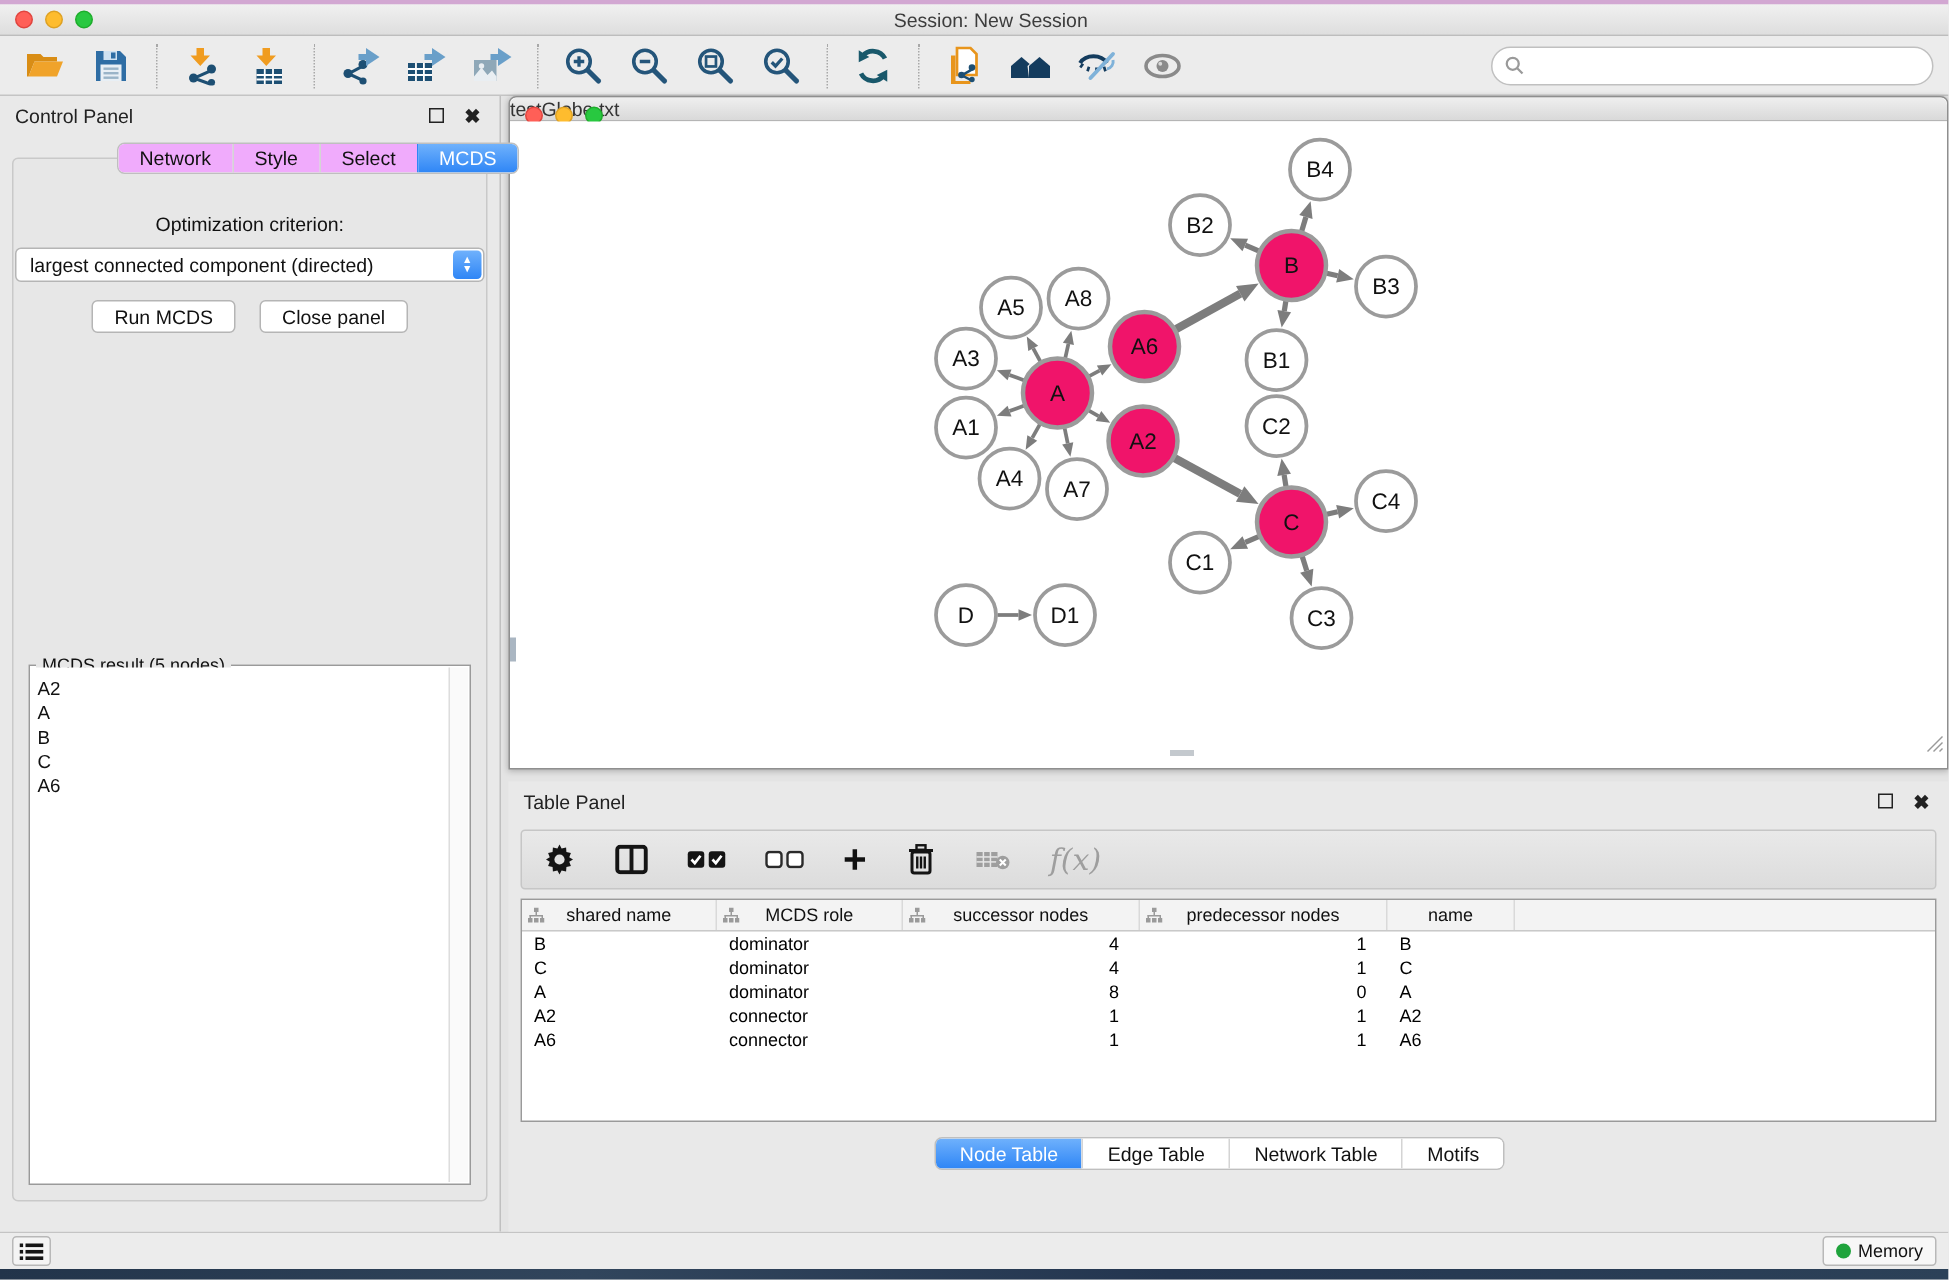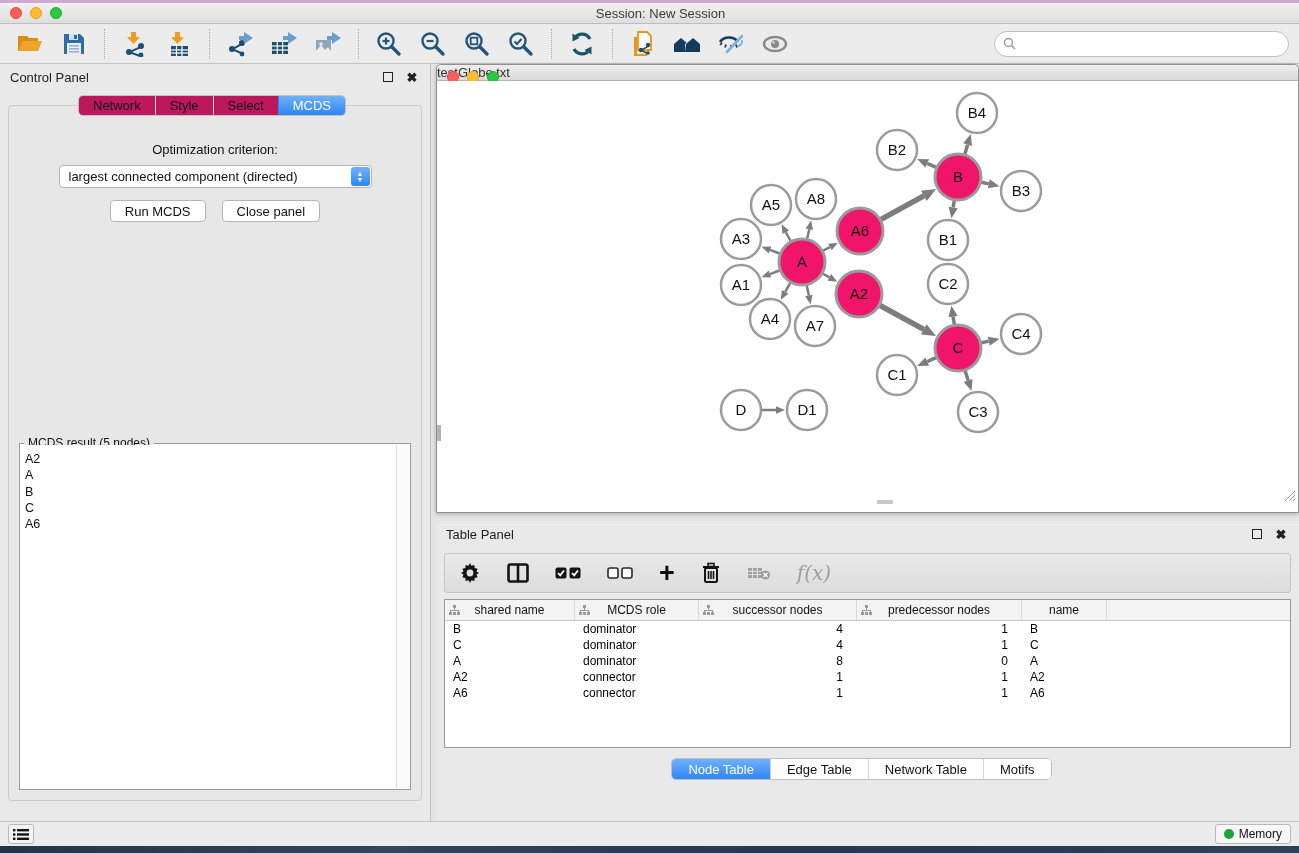--- a/index.html
+++ b/index.html
@@ -24,38 +24,38 @@
     justify-content:center; border-radius:4px; cursor:default; }
   .tb-sep { width:1px; height:30px; border-left:1px dotted #a8a8a8; margin:0 6px; }
   .tb-spacer { flex:1; }
   .searchbox { width:295px; height:26px; background:#fff; border:1px solid #c0c0c0;
     border-radius:13px; display:flex; align-items:center; padding:0 8px; gap:5px; }
   .searchbox input { border:none; outline:none; flex:1; font-size:12px;
     font-family:"Liberation Sans",sans-serif; background:transparent; }
 
   
   .main { display:flex; height:757px; }
-  .left-panel { width:431px; background:#e9e9e9; border-right:1px solid #c0c0c0;
+  .left-panel { width:334px; background:#e9e9e9; border-right:1px solid #c0c0c0;
     position:relative; }
   .right-area { flex:1; position:relative; background:#e4e4e4; }
 
   
   .panel-head { height:26px; display:flex; align-items:center; padding:0 10px;
     font-size:13px; color:#222; }
   .panel-head .flex1{flex:1;}
   .mini-btn { width:16px; height:16px; display:flex; align-items:center;
     justify-content:center; font-size:11px; color:#222; margin-left:8px; }
   .float-square { width:10px; height:10px; border:1.5px solid #222; }
   .close-x { font-size:13px; font-weight:bold; }
 
   .seg-tabs { position:absolute; left:78px; top:31px; display:flex; z-index:3;
     border:1px solid #bfbfbf; border-radius:5px; overflow:hidden; background:#fff;
     height:21px; }
   .seg-tab { padding:0 14px; font-size:13px; color:#111; display:flex;
-    align-items:center; background:#be185d; border-left:1px solid #d4d4d4; }
+    align-items:center; background:#f0abfc; border-left:1px solid #d4d4d4; }
   .seg-tab:first-child{border-left:none;}
   .seg-tab.active { background:linear-gradient(#6fb1fc,#2f86f6); color:#fff;
     border-left-color:#2f86f6; }
 
   .cp-body { position:absolute; left:8px; right:8px; top:41px; bottom:20px;
     background:#e7e7e7; border:1px solid #c9c9c9; border-radius:4px; }
   .opt-label { text-align:center; font-size:13px; color:#111; margin-top:36px; }
   .opt-select { margin:8px auto 0; width:313px; height:23px; background:#fff;
     border:1px solid #b5b5b5; border-radius:4px; display:flex; align-items:center;
     position:relative; padding-left:9px; font-size:13px; color:#111; }

